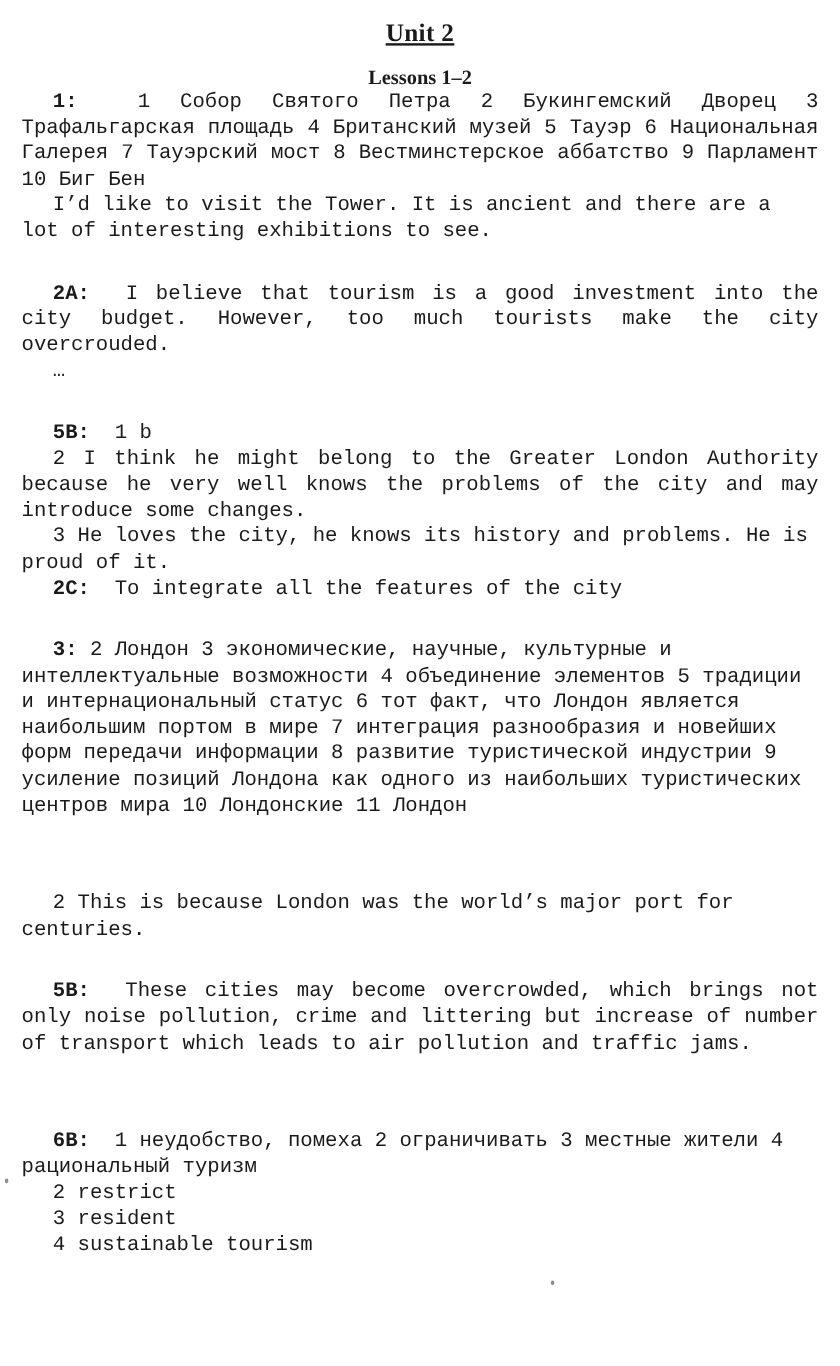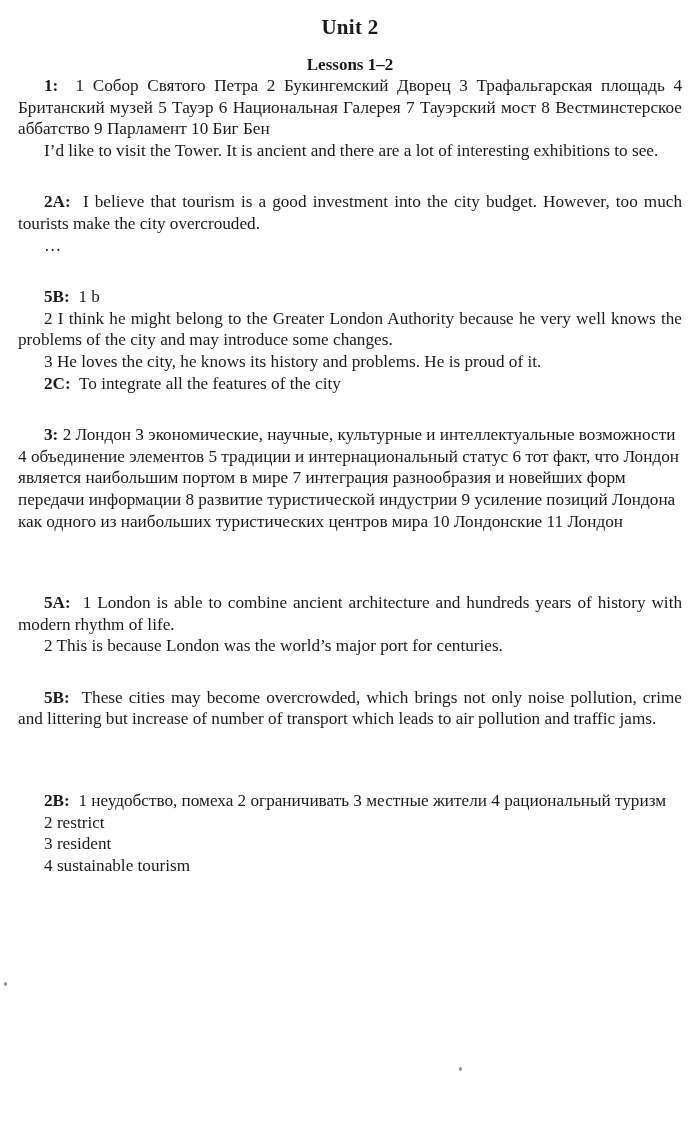--- a/index.html
+++ b/index.html
@@ -22,34 +22,36 @@
     padding: 0;
     box-sizing: border-box;
   }
   .doc-title {
     text-align: center;
     font-weight: bold;
     font-size: 21px;
     letter-spacing: 0.3px;
     margin: 14px 0 0 0;
     line-height: 26px;
+    text-decoration: underline;
   }
   .section-heading {
     text-align: center;
     font-weight: bold;
     font-size: 17px;
     margin: 14px 0 0 0;
     line-height: 21px;
   }
   .body-block {
     font-size: 17.2px;
     line-height: 21.6px;
     margin: 0 18px 0 18px;
     text-align: justify;
     text-justify: inter-word;
+    font-family: Liberation Mono, monospace;
   }
   .body-block p {
     margin: 0;
     padding: 0;
     text-indent: 26px;
   }
   .body-block p.last-left {
     text-align: left;
   }
   .lbl {
@@ -118,37 +120,36 @@
   <div class="body-block">
     <p class="last-left"><span class="lbl">3:</span> <span>2 Лондон 3 экономические, научные, культурные и интеллектуальные возможности 4 объединение элементов 5 традиции и интернациональный статус 6 тот факт, что Лондон является наибольшим портом в мире 7 интеграция разнообразия и новейших форм передачи информации 8 развитие туристической индустрии 9 усиление позиций Лондона как одного из наибольших туристических центров мира 10 Лондонские 11 Лондон</span></p>
   </div>
 
   <div class="gap-lg"></div>
 
 
   <div class="gap-lg"></div>
 
   <div class="body-block">
-    <p><span class="lbl">5A:</span>&nbsp; <span>1 London is able to combine ancient architecture and hundreds years of history with modern rhythm of life.</span></p>
     <p class="last-left">2 This is because London was the world’s major port for centuries.</p>
   </div>
 
   <div class="gap-lg"></div>
 
   <div class="body-block">
     <p><span class="lbl">5B:</span>&nbsp; <span>These cities may become overcrowded, which brings not only noise pollution, crime and littering but increase of number of transport which leads to air pollution and traffic jams.</span></p>
   </div>
 
   <div class="gap-lg"></div>
 
 
   <div class="gap-lg"></div>
 
   <div class="body-block">
-    <p class="last-left"><span class="lbl">2B:</span>&nbsp; <span>1 неудобство, помеха 2 ограничивать 3 местные жители 4 рациональный туризм</span></p>
+    <p class="last-left"><span class="lbl">6B:</span>&nbsp; <span>1 неудобство, помеха 2 ограничивать 3 местные жители 4 рациональный туризм</span></p>
     <p class="last-left">2 restrict</p>
     <p class="last-left">3 resident</p>
     <p class="last-left">4 sustainable tourism</p>
   </div>
 
   <span class="speck" id="speck-left"></span>
   <span class="speck" id="speck-mid"></span>
 
 </div>
 

